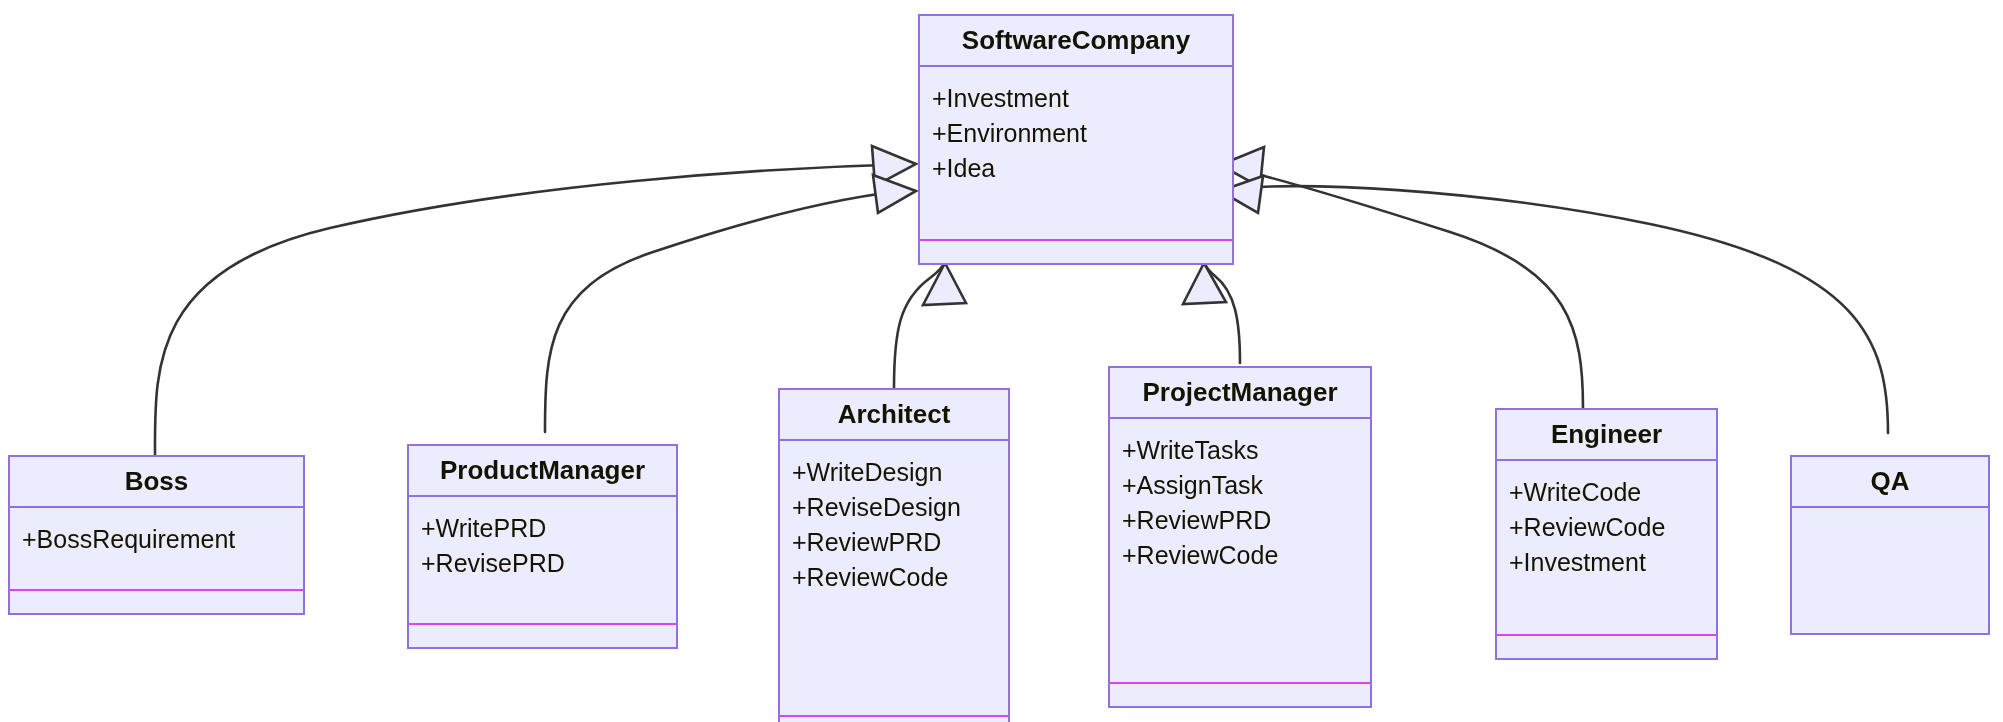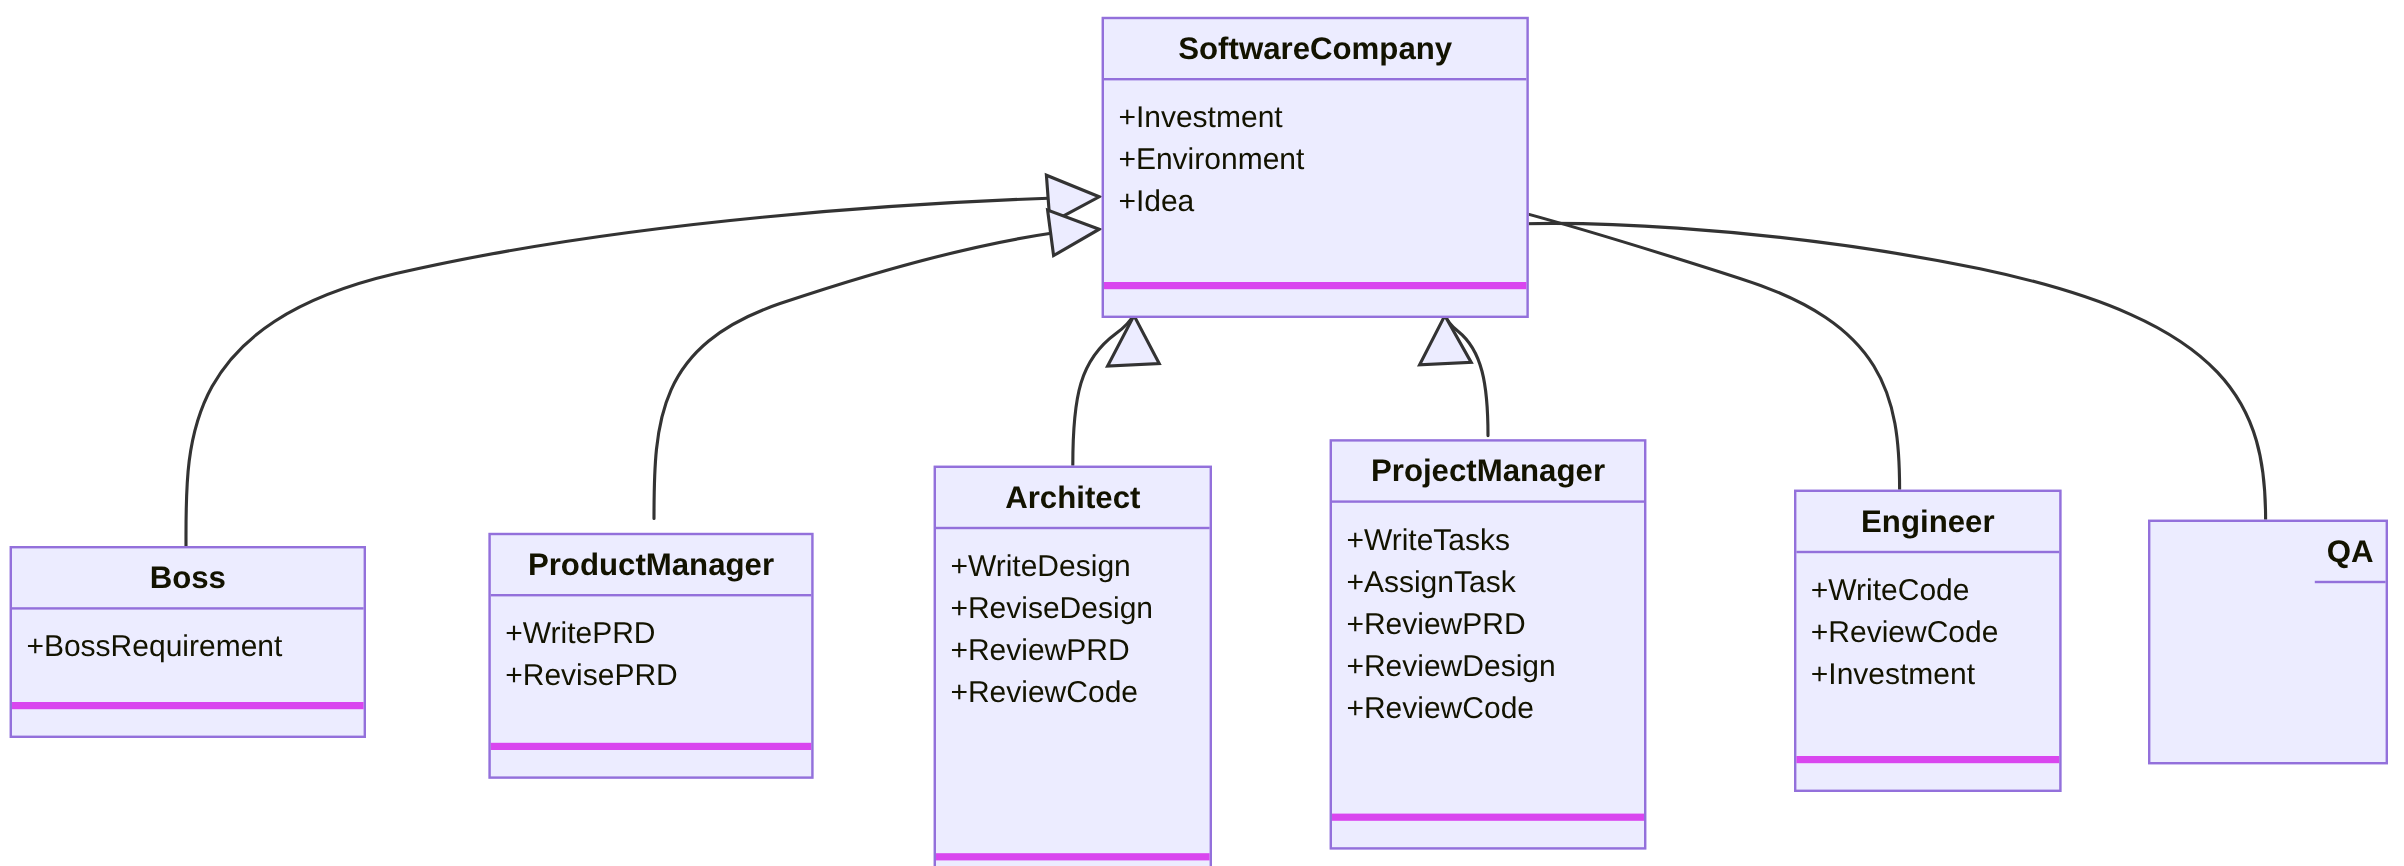--- a/index.html
+++ b/index.html
@@ -42,21 +42,21 @@
     font-size: 26px;
     color: #131300;
     padding: 11px 10px 12px 10px;
     border-bottom: 2px solid #9370DB;
     line-height: 1.0;
     white-space: nowrap;
   }
   .uml-members {
     box-sizing: border-box;
     padding: 14px 14px 14px 12px;
-    border-bottom: 6px solid #d946ef;
+    border-bottom: 2px solid #d946ef;
     flex: 1 1 auto;
   }
   .uml-member {
     font-size: 25px;
     color: #131300;
     line-height: 1.40;
     white-space: nowrap;
   }
   .uml-methods {
     box-sizing: border-box;
@@ -88,21 +88,21 @@
 
       <polygon points="916,164 872,146 875,186"></polygon>
       <polygon points="916,191 873,175 878,213"></polygon>
       <polygon points="945,263 923,305 966,303"></polygon>
       <polygon points="1204,263 1183,304 1226,302"></polygon>
       <polygon points="1220,165 1264,147 1260,187"></polygon>
       <polygon points="1220,191 1263,176 1258,213"></polygon>
     </g>
   </svg>
 
-  <div class="uml-class" style="left:918px; top:14px; width:356px; height:251px;">
+  <div class="uml-class" style="left:918px; top:14px; width:316px; height:251px;">
     <div class="uml-title">SoftwareCompany</div>
     <div class="uml-members">
       <div class="uml-member">+Investment</div>
       <div class="uml-member">+Environment</div>
       <div class="uml-member">+Idea</div>
     </div>
     <div class="uml-methods"></div>
   </div>
 
   <div class="uml-class" style="left:8px; top:455px; width:297px; height:160px;">
@@ -132,34 +132,33 @@
     </div>
     <div class="uml-methods"></div>
   </div>
 
   <div class="uml-class" style="left:1108px; top:366px; width:264px; height:342px;">
     <div class="uml-title">ProjectManager</div>
     <div class="uml-members">
       <div class="uml-member">+WriteTasks</div>
       <div class="uml-member">+AssignTask</div>
       <div class="uml-member">+ReviewPRD</div>
-      <div class="uml-member">+ReviewDesign</div>
       <div class="uml-member">+ReviewCode</div>
     </div>
     <div class="uml-methods"></div>
   </div>
 
   <div class="uml-class" style="left:1472px; top:408px; width:223px; height:252px;margin-left:23px;">
     <div class="uml-title">Engineer</div>
     <div class="uml-members">
       <div class="uml-member">+WriteCode</div>
       <div class="uml-member">+ReviewCode</div>
       <div class="uml-member">+Investment</div>
     </div>
     <div class="uml-methods"></div>
   </div>
 
-  <div class="uml-class" style="left:1790px; top:433px; width:200px; height:204px;align-items:flex-end;">
+  <div class="uml-class" style="left:1790px; top:455px; width:200px; height:180px;">
     <div class="uml-title">QA</div>
     <div class="uml-methods"></div>
   </div>
 
 </div>
 
 </body></html>

